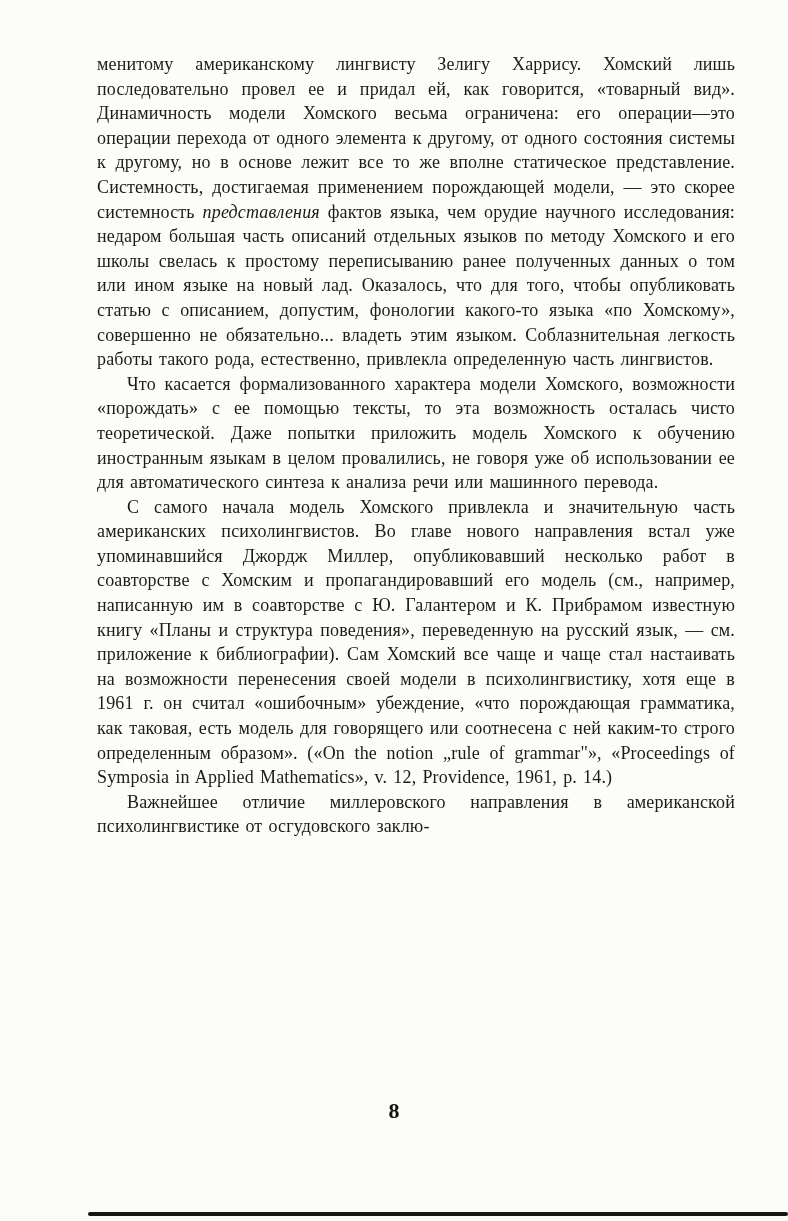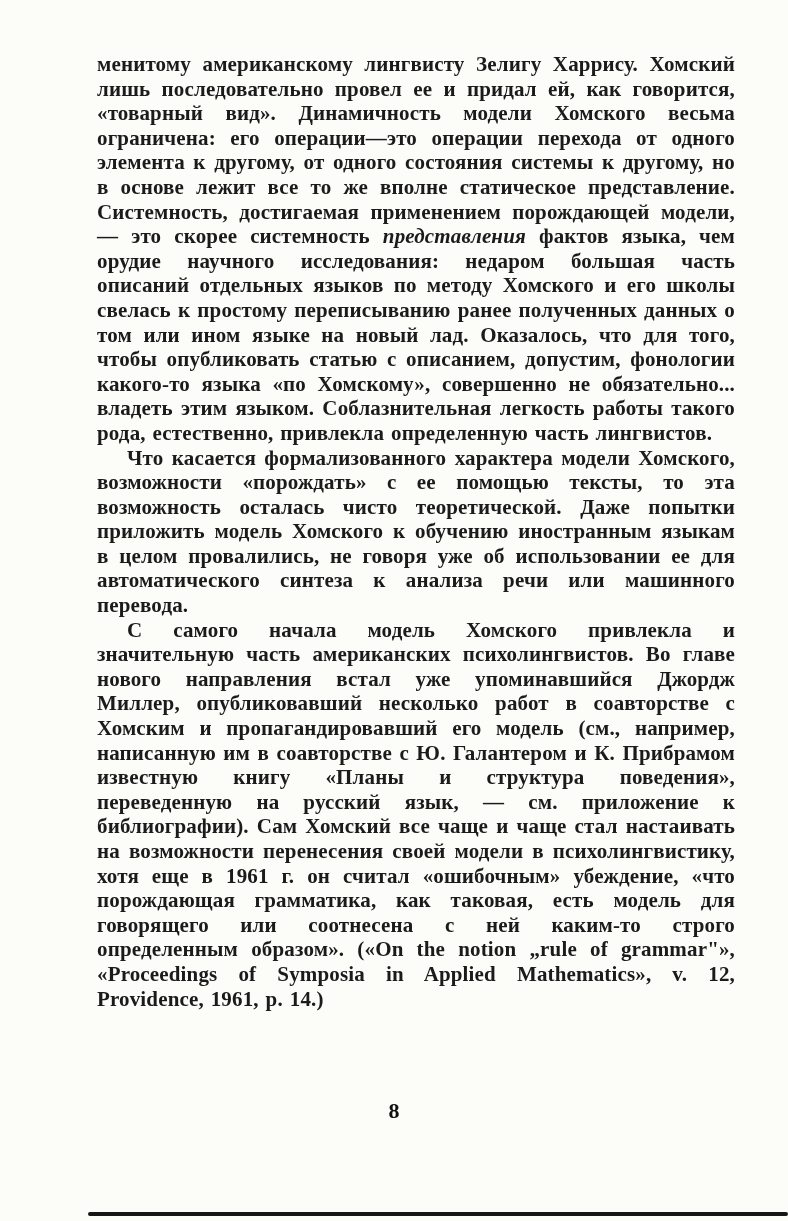--- a/index.html
+++ b/index.html
@@ -18,25 +18,24 @@
   .page {
     position: absolute;
     inset: 0;
     background: #fcfcf9;
   }
   .text-block {
     position: absolute;
     left: 97px;
     top: 52px;
     width: 638px;
-    font-size: 21px;
+    font-size: 18px;
     line-height: 24.6px;
     text-align: justify;
     letter-spacing: 0.15px;
-    font-weight: bold;
   }
   .para {
     margin: 0;
     word-spacing: 1.5px;
   }
   .para.indent {
     text-indent: 30px;
   }
   .italic {
     font-style: italic;
@@ -62,16 +61,17 @@
   }
 </style>
 </head>
 <body>
 
 <div class="page">
   <div class="text-block">
       <p class="para"><span>менитому американскому лингвисту Зелигу Харрису. Хомский лишь последовательно провел ее и придал ей, как говорится, «товарный вид». Динамичность модели Хомского весьма ограничена: его операции—это операции перехода от одного элемента к другому, от одного состояния системы к другому, но в основе лежит все то же вполне статическое представление. Системность, достигаемая применением порождающей модели, — это скорее системность </span><span class="italic">представления</span><span> фактов языка, чем орудие научного исследования: недаром большая часть описаний отдельных языков по методу Хомского и его школы свелась к простому переписыванию ранее полученных данных о том или ином языке на новый лад. Оказалось, что для того, чтобы опубликовать статью с описанием, допустим, фонологии какого-то языка «по Хомскому», совершенно не обязательно... владеть этим языком. Соблазнительная легкость работы такого рода, естественно, привлекла определенную часть лингвистов.</span></p>
       <p class="para indent"><span>Что касается формализованного характера модели Хомского, возможности «порождать» с ее помощью тексты, то эта возможность осталась чисто теоретической. Даже попытки приложить модель Хомского к обучению иностранным языкам в целом провалились, не говоря уже об использовании ее для автоматического синтеза к анализа речи или машинного перевода.</span></p>
       <p class="para indent"><span>С самого начала модель Хомского привлекла и значительную часть американских психолингвистов. Во главе нового направления встал уже упоминавшийся Джордж Миллер, опубликовавший несколько работ в соавторстве с Хомским и пропагандировавший его модель (см., например, написанную им в соавторстве с Ю. Галантером и К. Прибрамом известную книгу «Планы и структура поведения», переведенную на русский язык, — см. приложение к библиографии). Сам Хомский все чаще и чаще стал настаивать на возможности перенесения своей модели в психолингвистику, хотя еще в 1961 г. он считал «ошибочным» убеждение, «что  порождающая грамматика, как таковая, есть модель для говорящего или соотнесена с ней каким-то строго определенным образом». («On the notion „rule of grammar"», «Proceedings of Symposia in Applied Mathematics», v. 12, Providence, 1961, p. 14.)</span></p>
+      <p class="para indent"><span>Важнейшее отличие миллеровского направления в американской психолингвистике от осгудовского заклю-</span></p>
     </div>
   <div class="page-number">8</div>
   <div class="scan-edge-bottom"></div>
 </div>
 
 </body></html>

